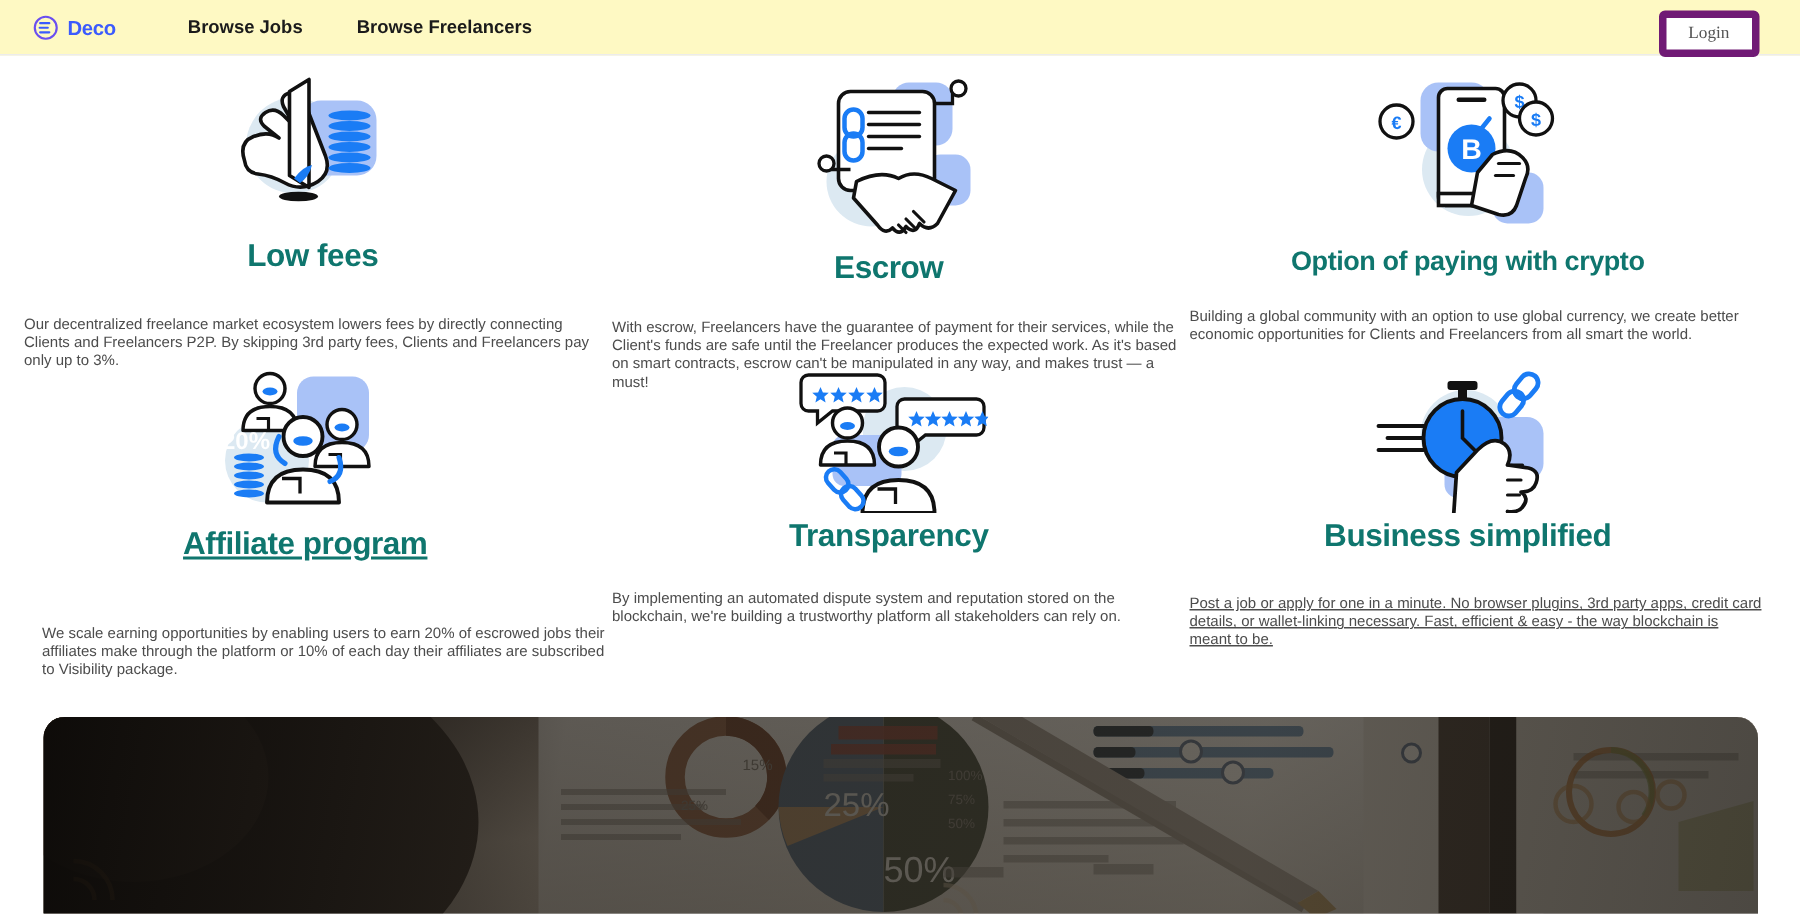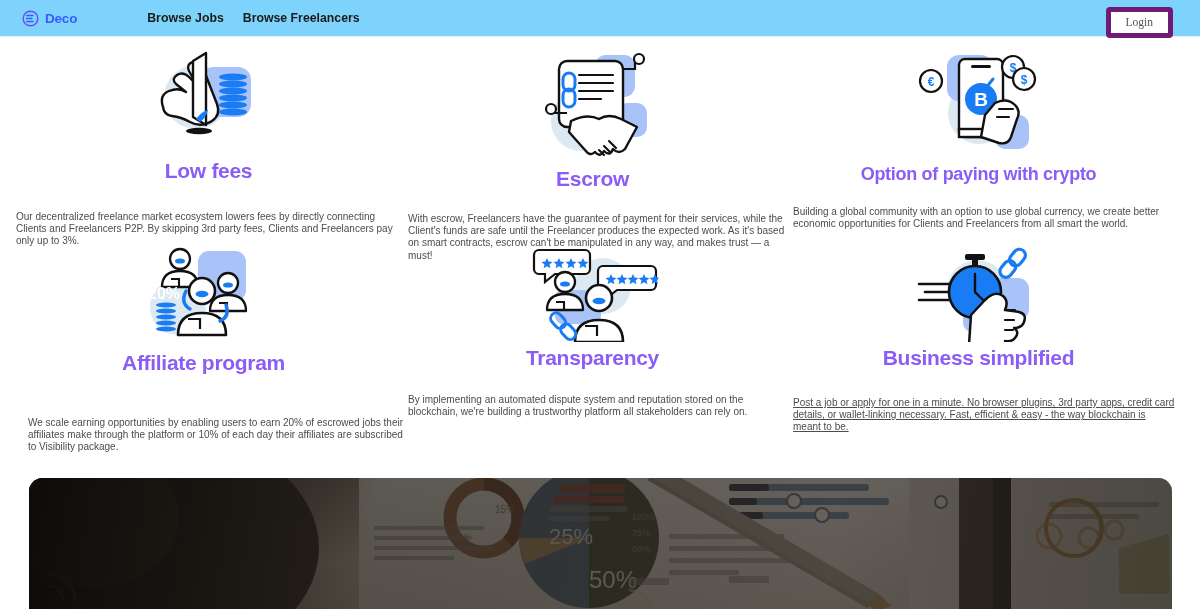--- a/index.html
+++ b/index.html
@@ -7,51 +7,51 @@
     width: 1200px; height: 609px;
     background: #ffffff;
     font-family: "Liberation Sans", sans-serif;
     overflow: hidden;
   }
 
   
   .navbar {
     position: absolute; top: 0; left: 0;
     width: 1200px; height: 37px;
-    background: #7dd3fc;
+    background: #fef9c3;
     border-bottom: 1px solid #ececec;
     display: flex; align-items: center;
   }
   .brand { display: flex; align-items: center; gap: 6px; margin-left: 22px; }
   .brand-mark { width: 17px; height: 17px; display: block; }
   .brand-text {
     font-size: 13.5px; font-weight: bold; color: #3b5bfd;
     letter-spacing: -.2px;
   }
-  .nav-links { display: flex; align-items: center; gap: 19px; margin-left: 70px; }
+  .nav-links { display: flex; align-items: center; gap: 36px; margin-left: 48px; }
   .nav-link {
     font-size: 12.3px; font-weight: bold; color: #1b1b1b;
     text-decoration: none; white-space: nowrap; cursor: pointer;
   }
   .login-btn {
     position: absolute; right: 27px; top: 7px;
     padding: 4px 15px 5px;
     font-size: 11.5px; color: #545454;
     background: #fff; border: 5px solid #701a75; border-radius: 4px;
     cursor: pointer; font-family: Liberation Serif, serif;
   }
 
   
   .features { position: absolute; top: 37px; left: 0; width: 1200px; }
   .card { position: absolute; width: 385px; }
   .card-icon { height: 110px; display: flex; align-items: flex-end; justify-content: center; }
   .card-icon svg { display: block; }
   .card-title {
     text-align: center; font-size: 21px; font-weight: bold;
-    color: #8b5cf6; letter-spacing: -.3px; margin-top: 4px;
+    color: #0f766e; letter-spacing: -.3px; margin-top: 4px;
   }
   .card-body {
     font-size: 10px; line-height: 1.22; color: #4c4c4c;
   }
 
   
   #card-low-fees   { left: 16px;  top: 8px;  }
   #card-low-fees   .card-icon { height: 108px; }
   #card-low-fees   .card-title { margin-top: 6px; }
   #card-low-fees   .card-body  { margin-top: 28px; width: 378px; }
@@ -62,21 +62,21 @@
   #card-escrow     .card-body  { margin-top: 22px; width: 378px; margin-left: 8px; }
 
   #card-crypto     { left: 786px; top: 8px; }
   #card-crypto     .card-icon { height: 118px; }
   #card-crypto     .card-title { margin-top: 1px; font-size: 18px; }
   #card-crypto     .card-body  { margin-top: 21px; width: 382px; margin-left: 7px; }
 
   
   #card-affiliate  { left: 11px;  top: 205px; }
   #card-affiliate  .card-icon { height: 105px; }
-  #card-affiliate  .card-title { margin-top: 4px; }
+  #card-affiliate  .card-title { margin-top: 4px; text-decoration: underline; }
   #card-affiliate  .card-body  { margin-top: 42px; width: 378px; margin-left: 17px; }
 
   #card-transparency { left: 400px; top: 207px; }
   #card-transparency .card-icon { height: 98px; }
   #card-transparency .card-title { margin-top: 4px; }
   #card-transparency .card-body  { margin-top: 24px; width: 368px; margin-left: 8px; }
 
   #card-business   { left: 786px; top: 205px; }
   #card-business   .card-icon { height: 100px; }
   #card-business   .card-title { margin-top: 4px; }

